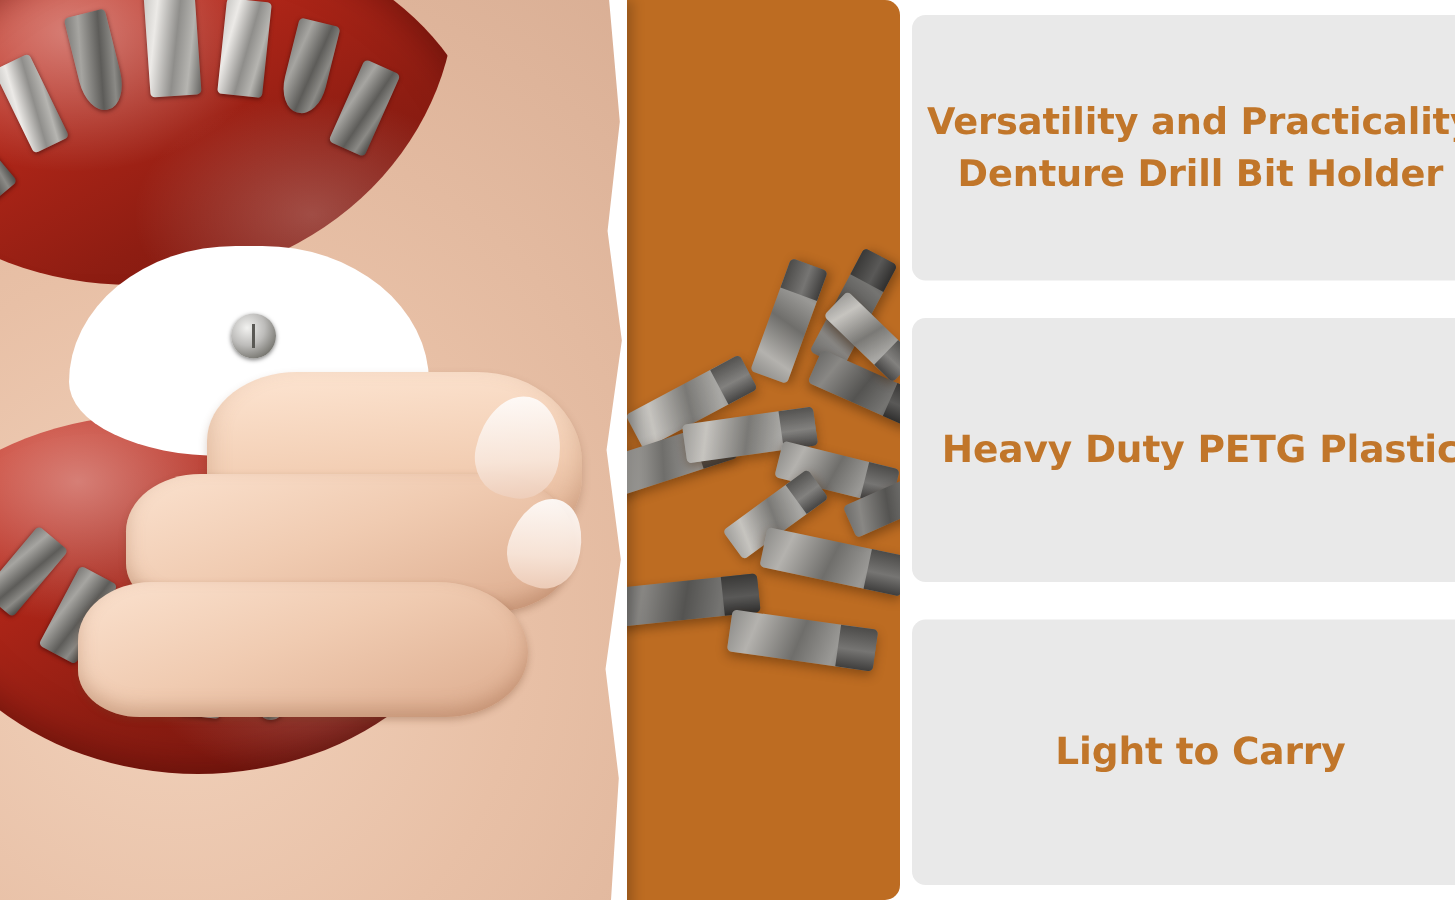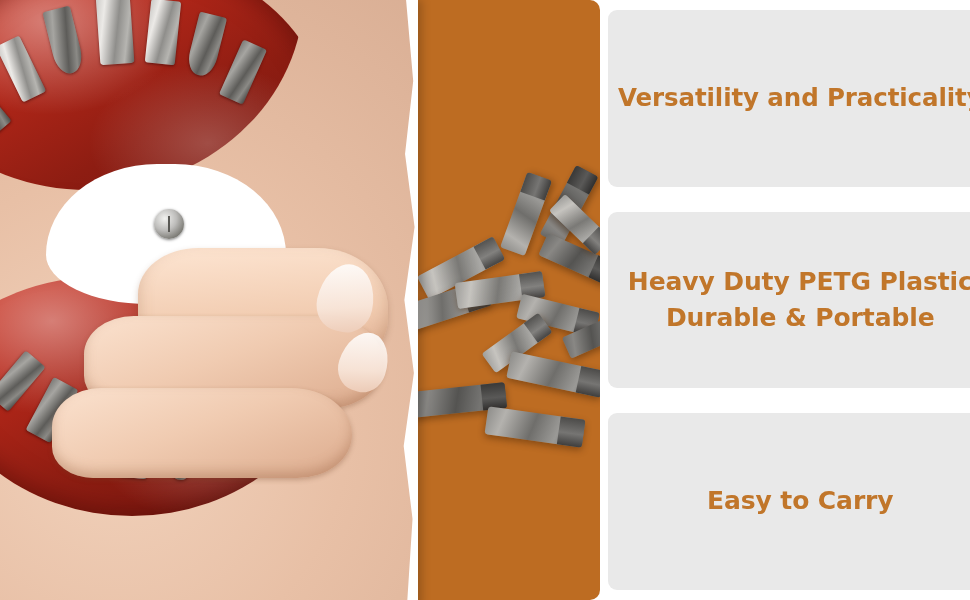--- a/index.html
+++ b/index.html
@@ -297,25 +297,25 @@
       <div class="fingernail" style="left:352px; top:336px; width:48px; height:60px; transform:rotate(18deg);"></div>
 
       <div class="photo-white-edge"></div>
     </div>
   </div>
 
   <div class="cards">
 
     <div class="card card-1">
       <div class="card-line">Versatility and Practicality</div>
+      <div class="card-line">Denture Drill Bit Holder</div>
     </div>
 
     <div class="card card-2">
       <div class="card-line">Heavy Duty PETG Plastic</div>
-      <div class="card-line">Durable &amp; Portable</div>
     </div>
 
     <div class="card card-3">
-      <div class="card-line">Easy to Carry</div>
+      <div class="card-line">Light to Carry</div>
     </div>
 
   </div>
 </div>
 
 </body></html>

